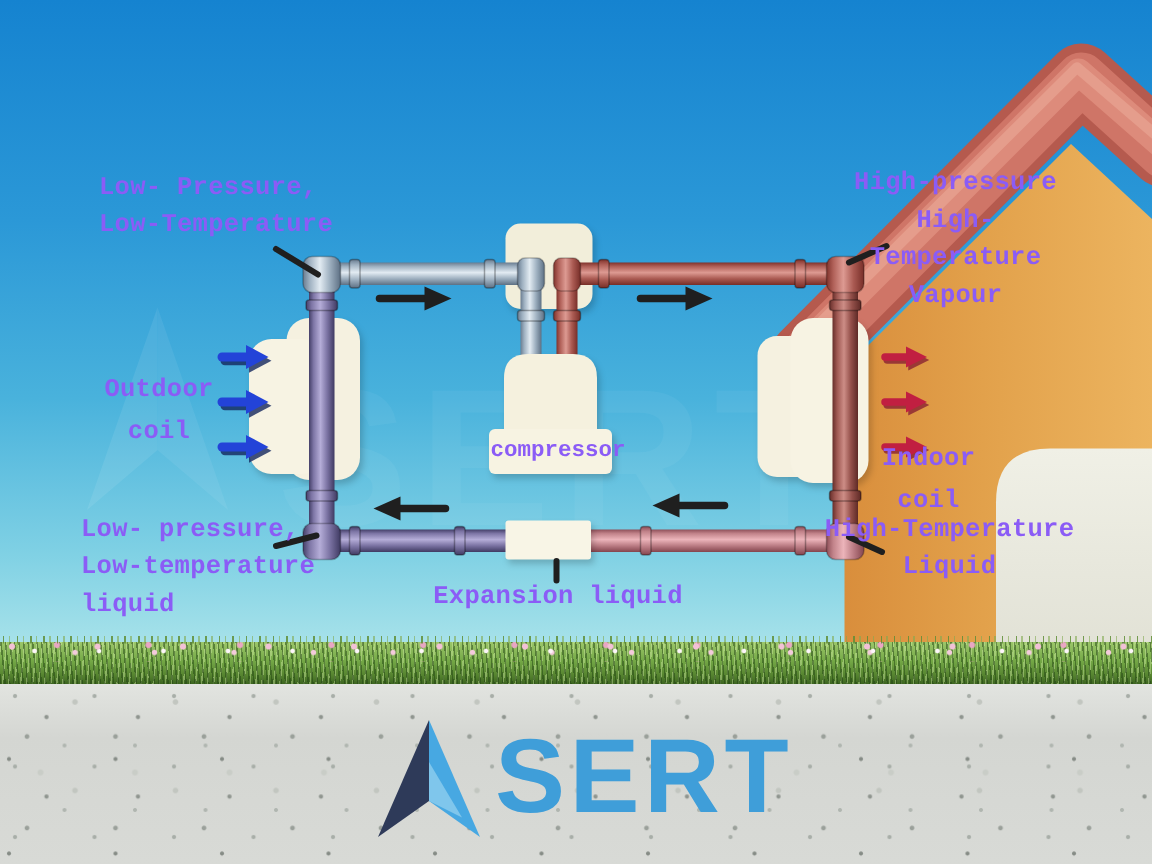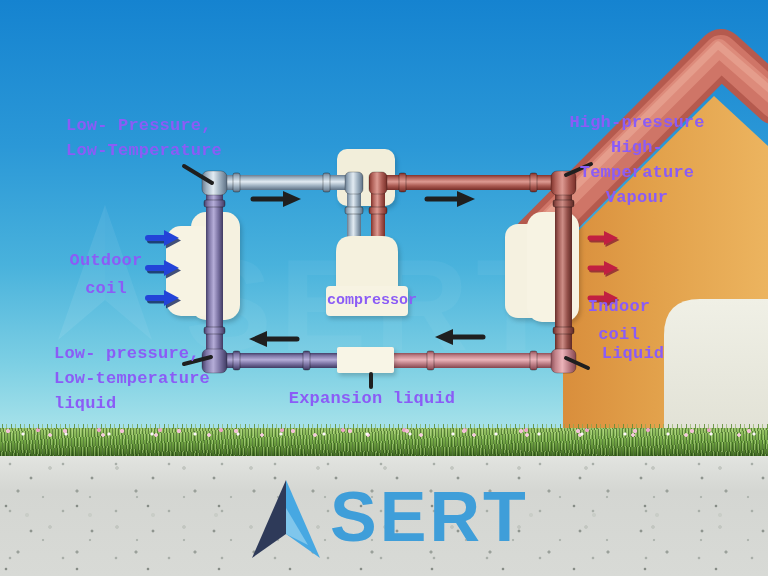--- a/index.html
+++ b/index.html
@@ -328,20 +328,21 @@
 
   <div class="label lbl-lpl">
     <div>Low- pressure,</div>
     <div>Low-temperature</div>
     <div>liquid</div>
   </div>
 
   <div class="label center lbl-exp">Expansion liquid</div>
 
   <div class="label right lbl-hpl">
+    <div>High-Temperature</div>
     <div>Liquid</div>
   </div>
 
   <div class="label lbl-comp">compressor</div>
 
   <div class="logo">
     <svg width="72" height="82" viewBox="0 0 72 82">
       <polygon points="36,2 2,80 36,56" fill="#2e3a59"></polygon>
       <polygon points="36,2 36,56 70,80" fill="#47a8e2"></polygon>
       <polygon points="36,30 36,56 58,67" fill="#7fc6ec"></polygon>

